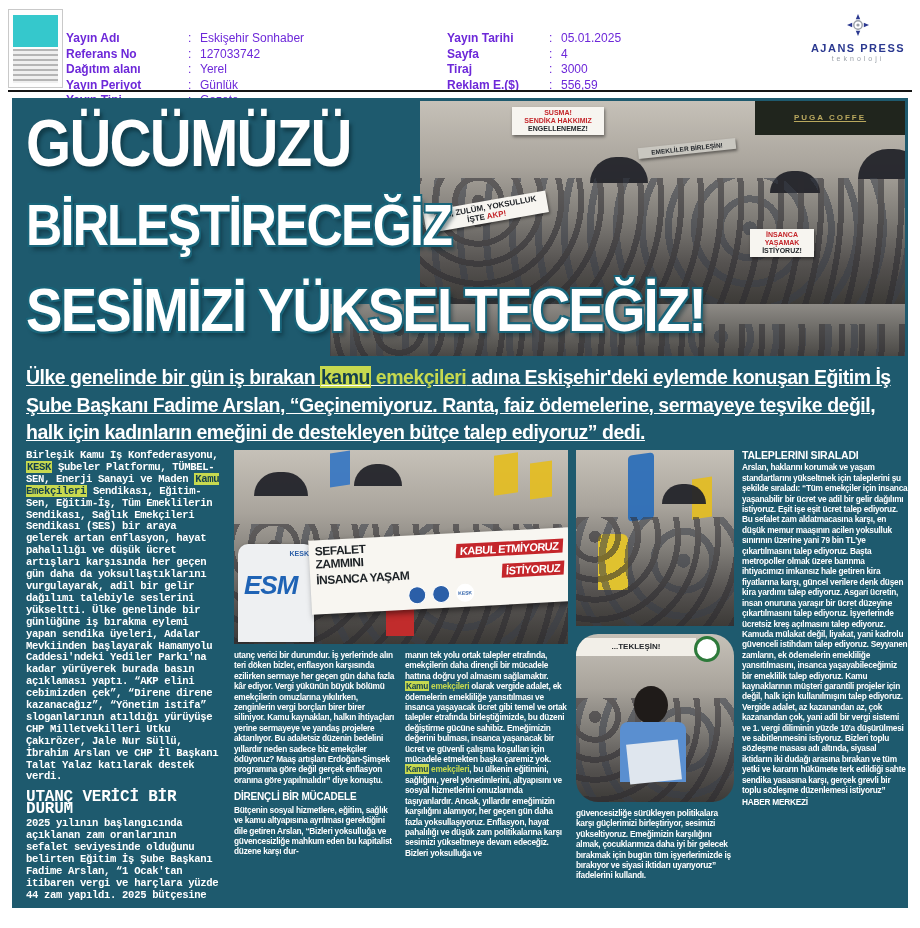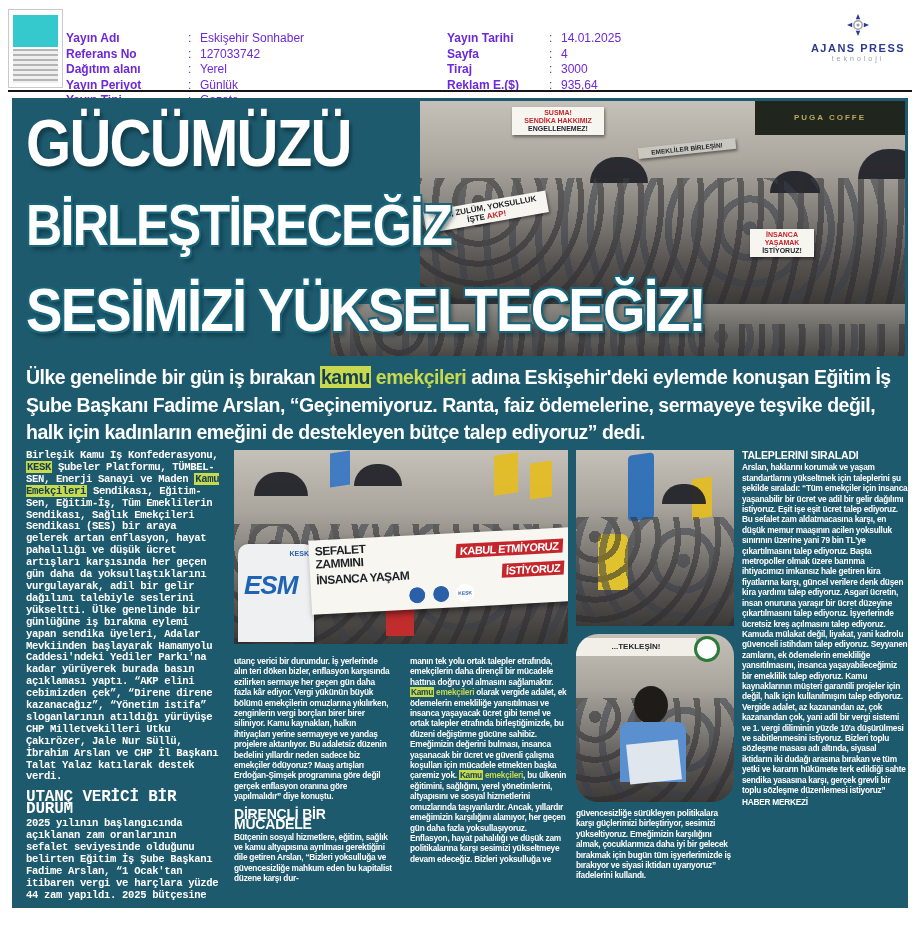--- a/index.html
+++ b/index.html
@@ -38,44 +38,44 @@
   .flag{position:absolute;transform:skewY(-8deg);opacity:.95;}
   .sign{position:absolute;background:#f7f5f0;color:#23272b;font-weight:bold;text-align:center;
         box-shadow:1px 2px 3px rgba(0,0,0,.45);padding:2px 3px;line-height:1.15;z-index:3;}
   .sign .red{color:#c4262b;}
   .redbox{background:#c4262b;color:#fff;padding:1px 4px;display:inline-block;transform:skewX(-6deg);}
 
   .hero-photo-main{left:408px;top:3px;width:485px;height:203px;}
   .hero-photo-strip{left:318px;top:206px;width:575px;height:52px;
       background:linear-gradient(180deg,#8e8b86 0%,#6b6965 50%,#4a4845 100%);}
   .awning{position:absolute;right:0;top:0;width:150px;height:34px;background:#20251d;color:#b9a85e;
-      font-size:8px;font-weight:bold;letter-spacing:2px;text-align:center;line-height:34px;}
+      font-size:8px;font-weight:bold;letter-spacing:2px;text-align:center;line-height:34px;text-decoration:underline;}
 
   
   .headline{position:absolute;left:14px;top:6px;z-index:5;}
   .hl-line{color:#fff;font-weight:bold;letter-spacing:-2px;transform:scaleX(.88);transform-origin:left;
            white-space:nowrap;text-shadow:3px 4px 4px rgba(8,38,48,.55);}
   .hl1{font-size:66px;line-height:78px;}
   .hl2{font-size:57px;line-height:86px;}
   .hl3{font-size:62px;line-height:84px;}
   .outlined{text-shadow:-2px -2px 0 #19657a,2px -2px 0 #19657a,-2px 2px 0 #19657a,2px 2px 0 #19657a,
             4px 5px 5px rgba(8,38,48,.5);}
 
   .subhead{position:absolute;left:14px;top:266px;width:868px;color:#fff;font-weight:bold;
-           font-size:19.5px;line-height:27.5px;letter-spacing:-0.5px;z-index:5;}
+           font-size:19.5px;line-height:27.5px;letter-spacing:-0.5px;z-index:5;text-decoration:underline;}
 
   
   .colhead{font-size:16px;font-weight:bold;color:#fff;letter-spacing:-0.2px;margin:9px 0 2px 0;}
   .btxt{color:#fff;font-weight:bold;}
   .col1{position:absolute;left:14px;top:352px;width:198px;height:452px;overflow:hidden;
         font-size:10.6px;line-height:11.9px;letter-spacing:-0.35px;font-family:Liberation Mono, monospace;}
   .small-col{font-size:8.3px;line-height:10.4px;letter-spacing:-0.25px;overflow:hidden;}
   .center{position:absolute;left:222px;top:352px;width:334px;height:452px;}
   .center-photo{position:relative;width:334px;height:194px;}
-  .center-cols{display:flex;gap:18px;margin-top:12px;height:248px;}
+  .center-cols{display:flex;gap:8px;margin-top:6px;height:248px;}
   .center-cols > div{flex:1;}
   .strip{position:absolute;left:564px;top:352px;width:158px;height:452px;}
   .strip-photo1{position:relative;width:158px;height:176px;}
   .strip-photo2{position:relative;width:158px;height:168px;margin-top:8px;border-radius:22px;}
   .col4{margin-top:6px;height:96px;}
   .col5{position:absolute;left:730px;top:352px;width:166px;height:452px;}
   .byline{font-weight:bold;margin-top:2px;}
 
   .seg-hl{background:#c7d94f;color:#133f4e;padding:0 1px;}
   .seg-hlt{color:#c7d94f;}
@@ -143,36 +143,36 @@
         <span class="meta-label">Yayın Tipi</span>
         <span class="meta-colon">:</span>
         <span class="meta-value">Gazete</span>
       </div>
     </div>
 
     <div class="meta meta-right">
       <div class="meta-row">
         <span class="meta-label">Yayın Tarihi</span>
         <span class="meta-colon">:</span>
-        <span class="meta-value">14.01.2025</span>
+        <span class="meta-value">05.01.2025</span>
       </div>
       <div class="meta-row">
         <span class="meta-label">Sayfa</span>
         <span class="meta-colon">:</span>
         <span class="meta-value">4</span>
       </div>
       <div class="meta-row">
         <span class="meta-label">Tiraj</span>
         <span class="meta-colon">:</span>
         <span class="meta-value">3000</span>
       </div>
       <div class="meta-row">
         <span class="meta-label">Reklam E.($)</span>
         <span class="meta-colon">:</span>
-        <span class="meta-value">935,64</span>
+        <span class="meta-value">556,59</span>
       </div>
     </div>
 
     <div class="logo">
       <svg class="logo-icon" viewBox="0 0 24 24">
         <circle cx="12" cy="12" r="4.2" fill="none" stroke="#9aa0a8" stroke-width="1.4"></circle>
         <circle cx="12" cy="12" r="1.6" fill="#9aa0a8"></circle>
         <path d="M12 1 L14.2 6.2 L9.8 6.2 Z" fill="#2b3990"></path>
         <path d="M12 23 L14.2 17.8 L9.8 17.8 Z" fill="#2b3990"></path>
         <path d="M1 12 L6.2 9.8 L6.2 14.2 Z" fill="#2b3990"></path>
@@ -255,21 +255,21 @@
           <div class="banner-logos">
             <div class="blogo"></div>
             <div class="blogo"></div>
             <div class="blogo kesk">KESK</div>
           </div>
         </div>
       </div>
       <div class="center-cols">
         <div class="small-col btxt">
           <p style="margin:0;">utanç verici bir durumdur. İş yerlerinde alın teri döken bizler, enflasyon karşısında ezilirken sermaye her geçen gün daha fazla kâr ediyor. Vergi yükünün büyük bölümü emekçilerin omuzlarına yıkılırken, zenginlerin vergi borçları birer birer siliniyor. Kamu kaynakları, halkın ihtiyaçları yerine sermayeye ve yandaş projelere aktarılıyor. Bu adaletsiz düzenin bedelini yıllardır neden sadece biz emekçiler ödüyoruz? Maaş artışları Erdoğan-Şimşek programına göre değil gerçek enflasyon oranına göre yapılmalıdır” diye konuştu.</p>
-          <div class="colhead" style="font-size:14px;margin:7px 0 2px 0;">DİRENÇLİ BİR MÜCADELE</div>
+          <div class="colhead" style="font-size:10px;margin:7px 0 2px 0;">DİRENÇLİ BİR MÜCADELE</div>
           <p style="margin:0;">Bütçenin sosyal hizmetlere, eğitim, sağlık ve kamu altyapısına ayrılması gerektiğini dile getiren Arslan, “Bizleri yoksulluğa ve güvencesizliğe mahkum eden bu kapitalist düzene karşı dur-</p>
         </div>
         <div class="small-col btxt">
           <p style="margin:0;"><span>manın tek yolu ortak talepler etrafında, emekçilerin daha dirençli bir mücadele hattına doğru yol almasını sağlamaktır. </span><span class="seg-hl">Kamu</span><span class="seg-hlt"> emekçileri</span><span> olarak vergide adalet, ek ödemelerin emekliliğe yansıtılması ve insanca yaşayacak ücret gibi temel ve ortak talepler etrafında birleştiğimizde, bu düzeni değiştirme gücüne sahibiz. Emeğimizin değerini bulması, insanca yaşanacak bir ücret ve güvenli çalışma koşulları için mücadele etmekten başka çaremiz yok. </span><span class="seg-hl">Kamu</span><span class="seg-hlt"> emekçileri</span><span>, bu ülkenin eğitimini, sağlığını, yerel yönetimlerini, altyapısını ve sosyal hizmetlerini omuzlarında taşıyanlardır. Ancak, yıllardır emeğimizin karşılığını alamıyor, her geçen gün daha fazla yoksullaşıyoruz. Enflasyon, hayat pahalılığı ve düşük zam politikalarına karşı sesimizi yükseltmeye devam edeceğiz. Bizleri yoksulluğa ve</span></p>
         </div>
       </div>
     </div>
 
     <div class="strip">
       <div class="photo strip-photo1">

